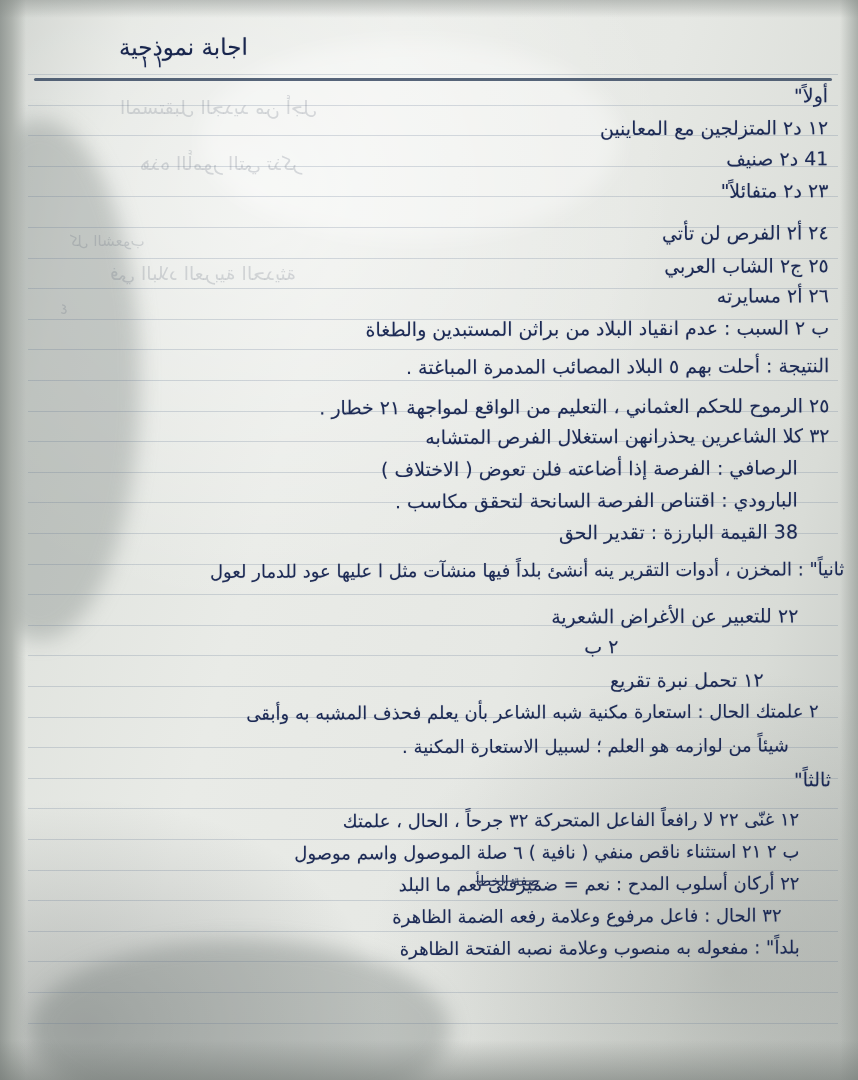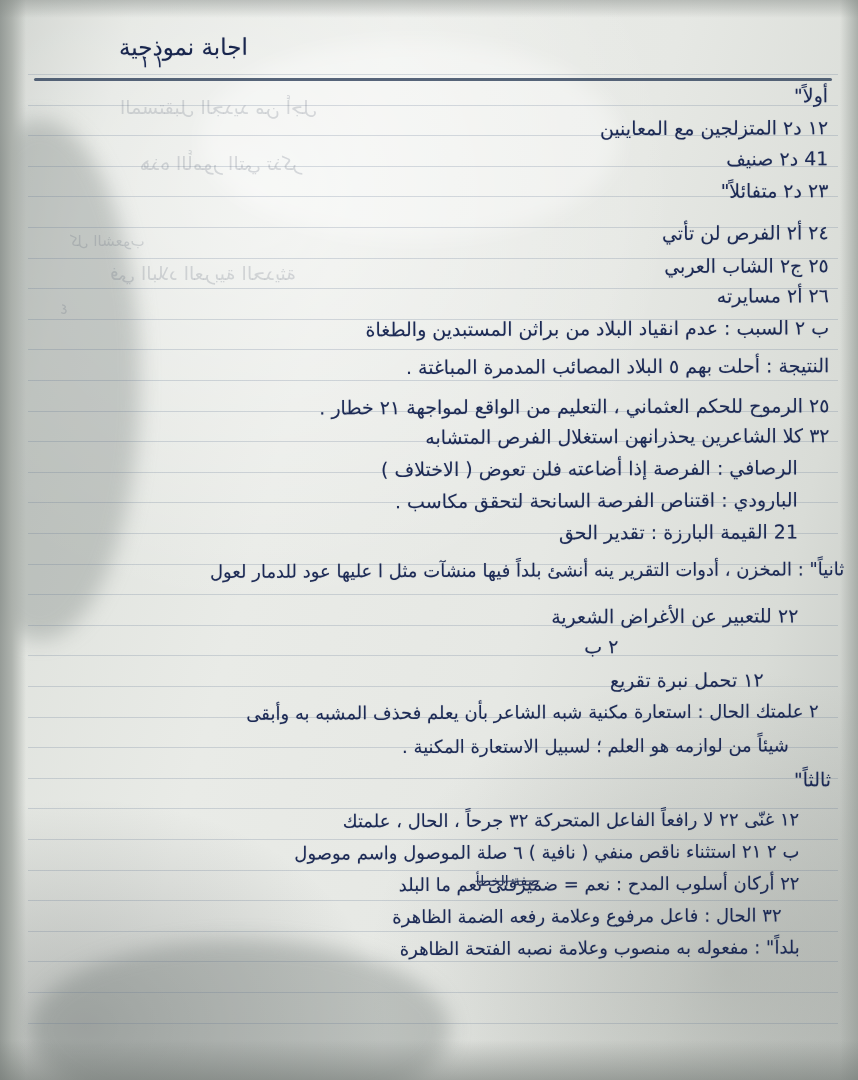--- a/index.html
+++ b/index.html
@@ -155,21 +155,21 @@
     <div class="hw" style="right:28px; top:183px;">٢٣ د٢ متفائلاً"</div>
     <div class="hw" style="right:28px; top:225px;">٢٤ أ٢ الفرص لن تأتي</div>
     <div class="hw" style="right:28px; top:258px;text-align:center;">٢٥ ج٢ الشاب العربي</div>
     <div class="hw" style="right:28px; top:288px;">٢٦ أ٢ مسايرته</div>
     <div class="hw" style="right:28px; top:320px;">ب ٢ السبب : عدم انقياد البلاد من براثن المستبدين والطغاة</div>
     <div class="hw" style="right:28px; top:358px;">النتيجة : أحلت بهم ٥ البلاد المصائب المدمرة المباغتة .</div>
     <div class="hw" style="right:28px; top:398px;">٢٥ الرموح للحكم العثماني ، التعليم من الواقع لمواجهة ٢١ خطار .</div>
     <div class="hw" style="right:28px; top:428px;">٣٢ كلا الشاعرين يحذرانهن استغلال الفرص المتشابه</div>
     <div class="hw" style="right:60px; top:460px;">الرصافي : الفرصة إذا أضاعته فلن تعوض  ( الاختلاف )</div>
     <div class="hw" style="right:60px; top:492px;">البارودي : اقتناص الفرصة السانحة لتحقق مكاسب .</div>
-    <div class="hw" style="right:60px; top:524px;">21 القيمة البارزة : تقدير الحق</div>
+    <div class="hw" style="right:60px; top:524px;">38 القيمة البارزة : تقدير الحق</div>
 
     <div class="hw" style="right:14px; top:562px; font-size:18px;">ثانياً" : المخزن ، أدوات التقرير ينه أنشئ بلداً فيها منشآت مثل ا عليها عود للدمار لعول</div>
     <div class="hw" style="right:60px; top:608px;">٢٢ للتعبير عن الأغراض الشعرية</div>
     <div class="hw" style="right:240px; top:638px;">٢ ب</div>
     <div class="hw" style="right:95px; top:672px;">١٢ تحمل نبرة تقريع</div>
     <div class="hw" style="right:40px; top:704px; font-size:18px;">٢ علمتك الحال : استعارة مكنية شبه الشاعر بأن يعلم فحذف المشبه به وأبقى</div>
     <div class="hw" style="right:70px; top:738px; font-size:18px;">شيئاً من لوازمه هو العلم ؛ لسبيل الاستعارة المكنية .</div>
 
     <div class="hw" style="right:28px; top:772px;">ثالثاً"</div>
     <div class="hw" style="right:60px; top:812px; font-size:18px;">١٢ غنّى     ٢٢ لا رافعاً الفاعل المتحركة       ٣٢ جرحاً ، الحال ، علمتك</div>

